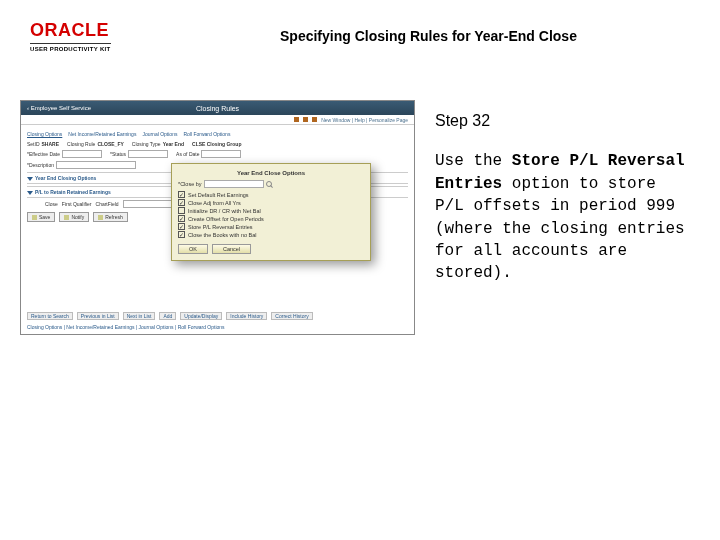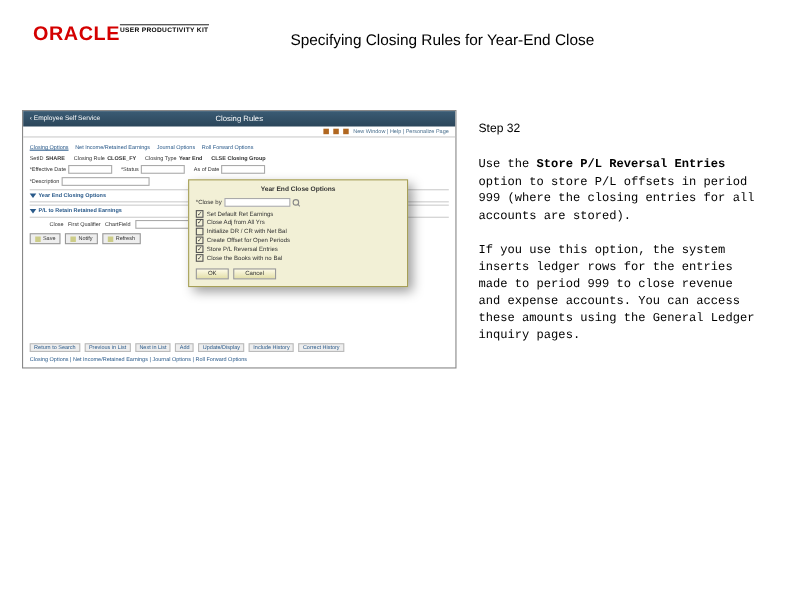--- a/index.html
+++ b/index.html
@@ -4,36 +4,36 @@
 <style>
   * { box-sizing: border-box; margin: 0; padding: 0; }
   body {
     width: 720px; height: 540px;
     font-family: Arial, Helvetica, sans-serif;
     background: #fff; color: #000;
     position: relative;
   }
   .logo {
     position: absolute; top: 20px; left: 30px;
-    display: flex; align-items: flex-start;
+    display: flex; flex-direction: column; align-items: flex-start;
   }
   .logo-oracle {
     font-weight: 900; color: #d40000; font-size: 18px; letter-spacing: 0.5px;
   }
   .logo-upk {
     font-size: 6px; font-weight: 700; letter-spacing: 0.3px; color: #000;
     border-top: 1px solid #333; padding-top: 2px; margin-top: 2px;
   }
   .title {
-    position: absolute; top: 28px; left: 264px;
-    font-size: 14px; font-weight: 400;
+    position: absolute; top: 28px; left: 280px;
+    font-size: 14px; font-weight: 700;
   }
   .right-col {
     position: absolute; top: 110px; left: 435px; width: 255px;
-    font-size: 11px; line-height: 1.4;
+    font-size: 16px; line-height: 1.4;
   }
   .right-col .step { margin-bottom: 18px; }
   .right-col p { margin-bottom: 16px; font-family: Liberation Mono, monospace; }
   .bold { font-weight: 700; }
   .screenshot {
     position: absolute; top: 100px; left: 20px;
     width: 395px; height: 235px;
     border: 1px solid #888;
     background: #fff; overflow: hidden;
     font-size: 6px; color: #333;
@@ -92,21 +92,20 @@
   <span class="logo-upk">USER PRODUCTIVITY KIT</span>
 </div>
 
 <div class="title">Specifying Closing Rules for Year-End Close</div>
 
 <div class="right-col">
   <div class="step">Step 32</div>
   <p>
     <span>Use the </span><span class="bold">Store P/L Reversal Entries</span><span> option to store P/L offsets in period 999 (where the closing entries for all accounts are stored).</span>
   </p>
-  <p>If you use this option, the system inserts ledger rows for the entries made to period 999 to close revenue and expense accounts. You can access these amounts using the General Ledger inquiry pages.</p>
 </div>
 
 <div class="screenshot">
   <div class="ss-bar">
     <span class="left">‹  Employee Self Service</span>
     <span>Closing Rules</span>
   </div>
   <div class="ss-subbar">
     <span class="ico"></span>
     <span class="ico"></span>

